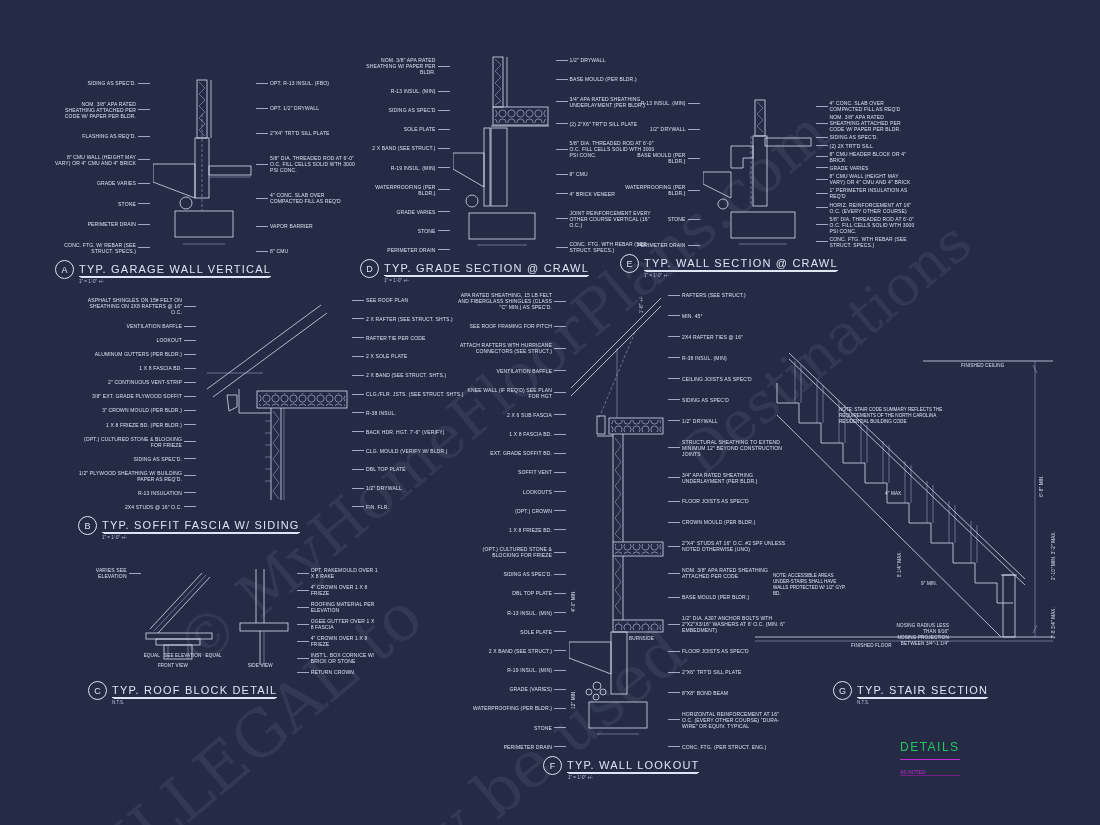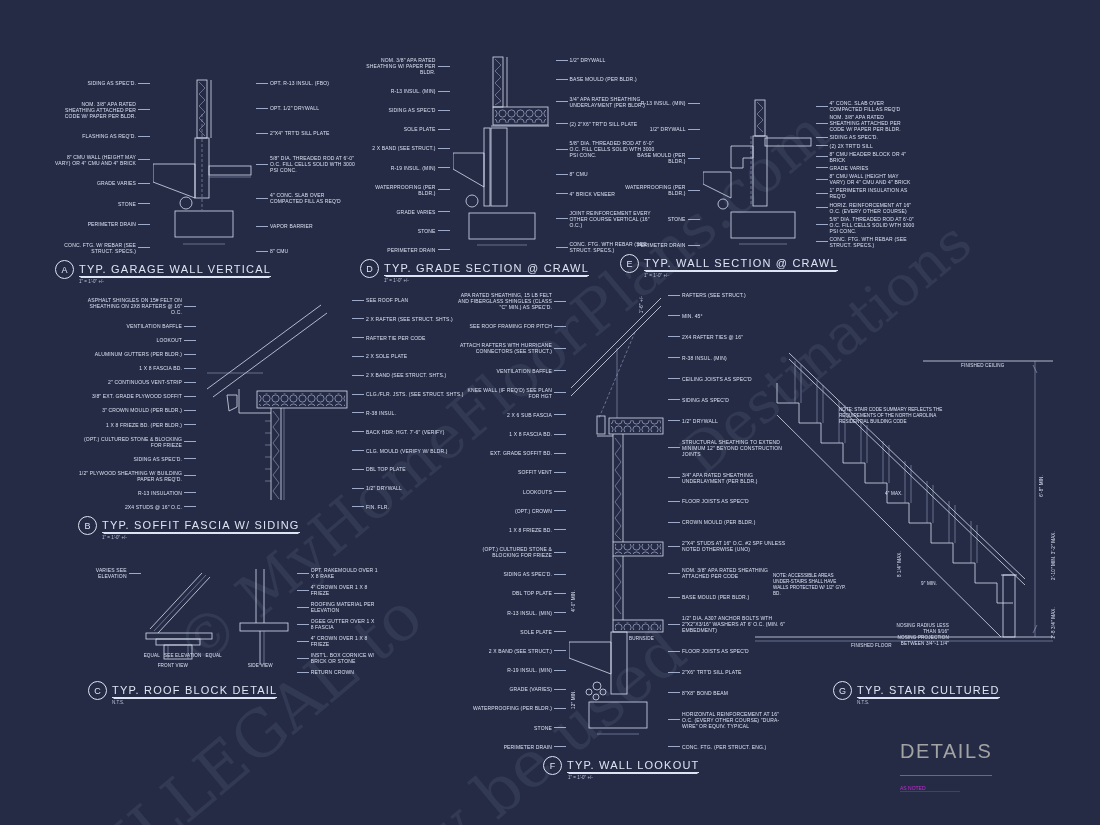--- a/index.html
+++ b/index.html
@@ -26,22 +26,22 @@
   .dtitle{font-size:11px;letter-spacing:1.2px;border-bottom:1px solid #dde4f3;
           box-shadow:0 2.5px 0 -1.5px #dde4f3;padding-bottom:1px;white-space:nowrap}
   .dscale{font-size:4.5px;margin-left:24px;color:#b9c2d9}
   .abs{position:absolute;font-size:4.6px;line-height:1.25;text-transform:uppercase;
        color:#d9e0f0;letter-spacing:.15px}
   .vert{writing-mode:vertical-rl;transform:rotate(180deg)}
   .wm{position:absolute;font-family:"DejaVu Serif",serif;
       color:rgba(195,205,235,.085);white-space:nowrap;
       transform:rotate(-40deg);transform-origin:left center;pointer-events:none}
   .sheetblock{position:absolute;left:900px;top:740px}
-  .sheettitle{font-size:20px;letter-spacing:1.5px;color:#a3a3a3;
-              border-bottom:1px solid #c32bd4;padding-bottom:12px}
+  .sheettitle{font-size:12px;letter-spacing:1.5px;color:#22c55e;
+              border-bottom:1px solid #c32bd4;padding-bottom:5px}
   .sheetscale{font-size:5px;color:#c32bd4;border-bottom:1px solid #7a1d86;
               display:inline-block;padding-right:34px;margin-top:1px}
   .notebox{position:absolute;font-size:4.6px;color:#d9e0f0;text-transform:uppercase;line-height:1.3}
 </style>
 </head>
 <body>
 
 <svg width="0" height="0">
   <defs>
     <pattern id="hatch" width="5" height="5" patternUnits="userSpaceOnUse" patternTransform="rotate(45)">
@@ -815,21 +815,21 @@
     <div class="abs" style="left:166px;top:236px">9" MIN.</div>
     <div class="abs vert" style="left:296px;top:186px">2'-10" MIN. 3'-2" MAX.</div>
     <div class="abs vert" style="left:296px;top:262px">2'-8 3/4" MAX.</div>
     <div class="notebox" style="left:18px;top:228px;width:74px;position:absolute">NOTE: ACCESSIBLE AREAS UNDER-STAIRS SHALL HAVE WALLS PROTECTED W/ 1/2" GYP. BD.</div>
     <div class="abs" style="left:128px;top:278px;width:66px;text-align:right">NOSING RADIUS LESS THAN 9/16"</div>
     <div class="abs" style="left:120px;top:290px;width:74px;text-align:right">NOSING PROJECTION BETWEEN 3/4"-1 1/4"</div>
     <div class="abs" style="left:96px;top:298px">FINISHED FLOOR</div>
   </div>
   <div class="titlerow" style="margin-left:78px">
     <span class="bubble">G</span>
-    <span class="dtitle">TYP. STAIR CULTURED</span>
+    <span class="dtitle">TYP. STAIR SECTION</span>
   </div>
   <div class="dscale" style="margin-left:102px">N.T.S.</div>
 </div>
 
 <div class="sheetblock">
   <div class="sheettitle">DETAILS</div>
   <div class="sheetscale">AS NOTED</div>
 </div>
 
 <div class="wm" style="left:185px;top:620px;font-size:60px">© MyHomeFloorPlans.com</div>

